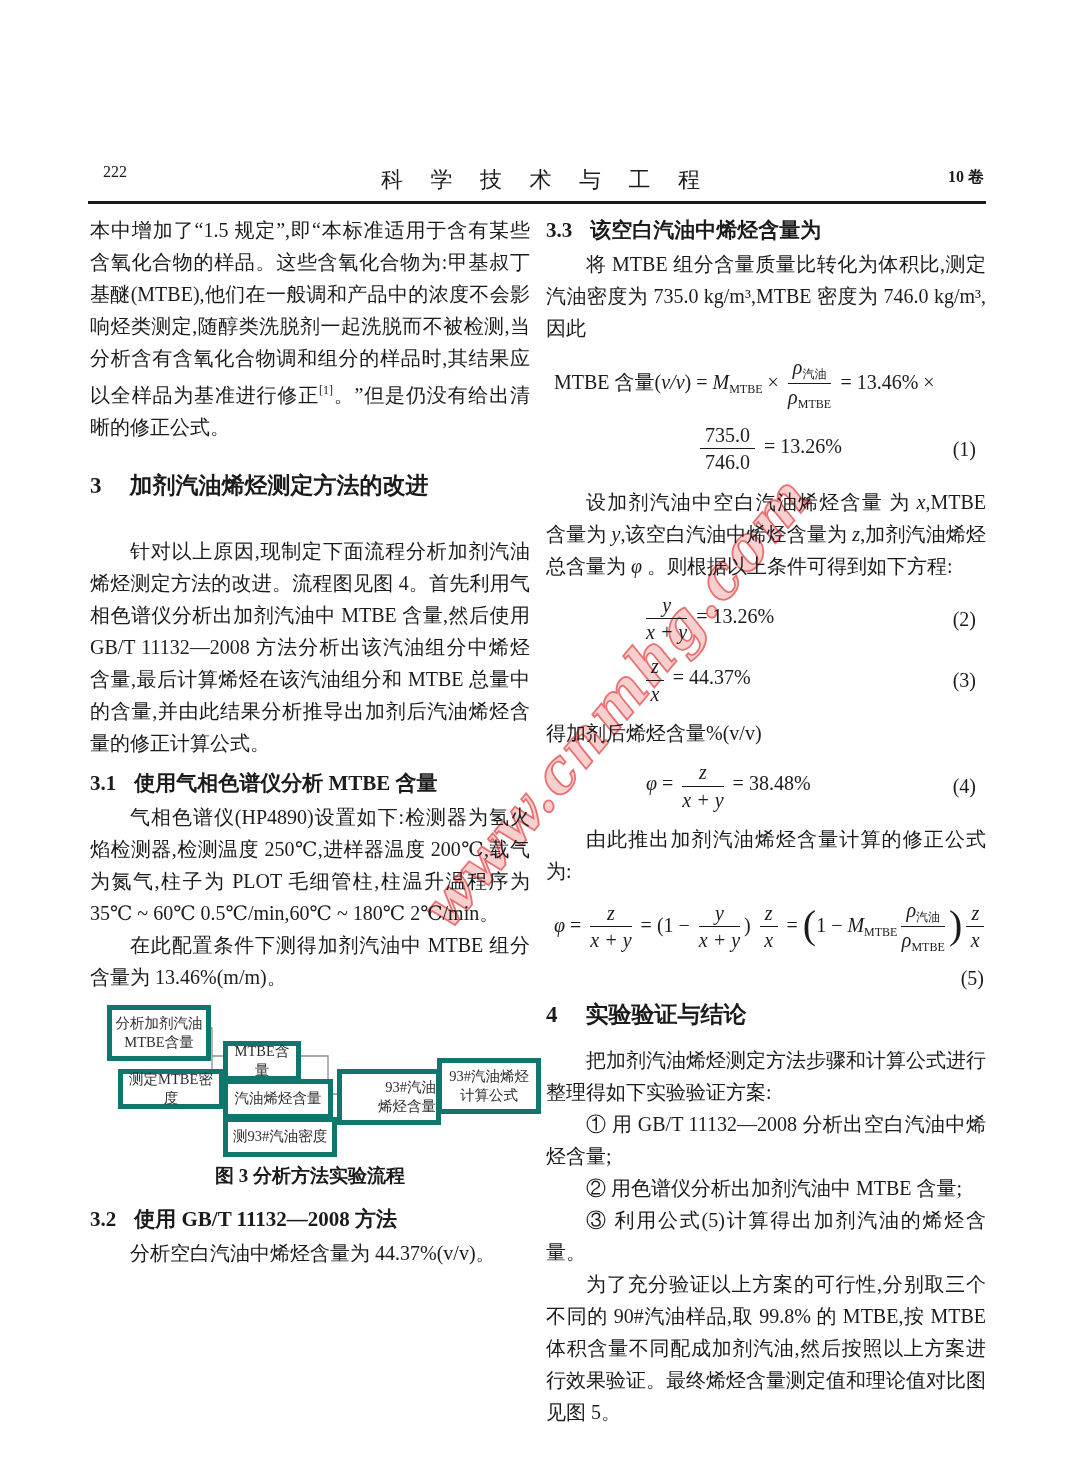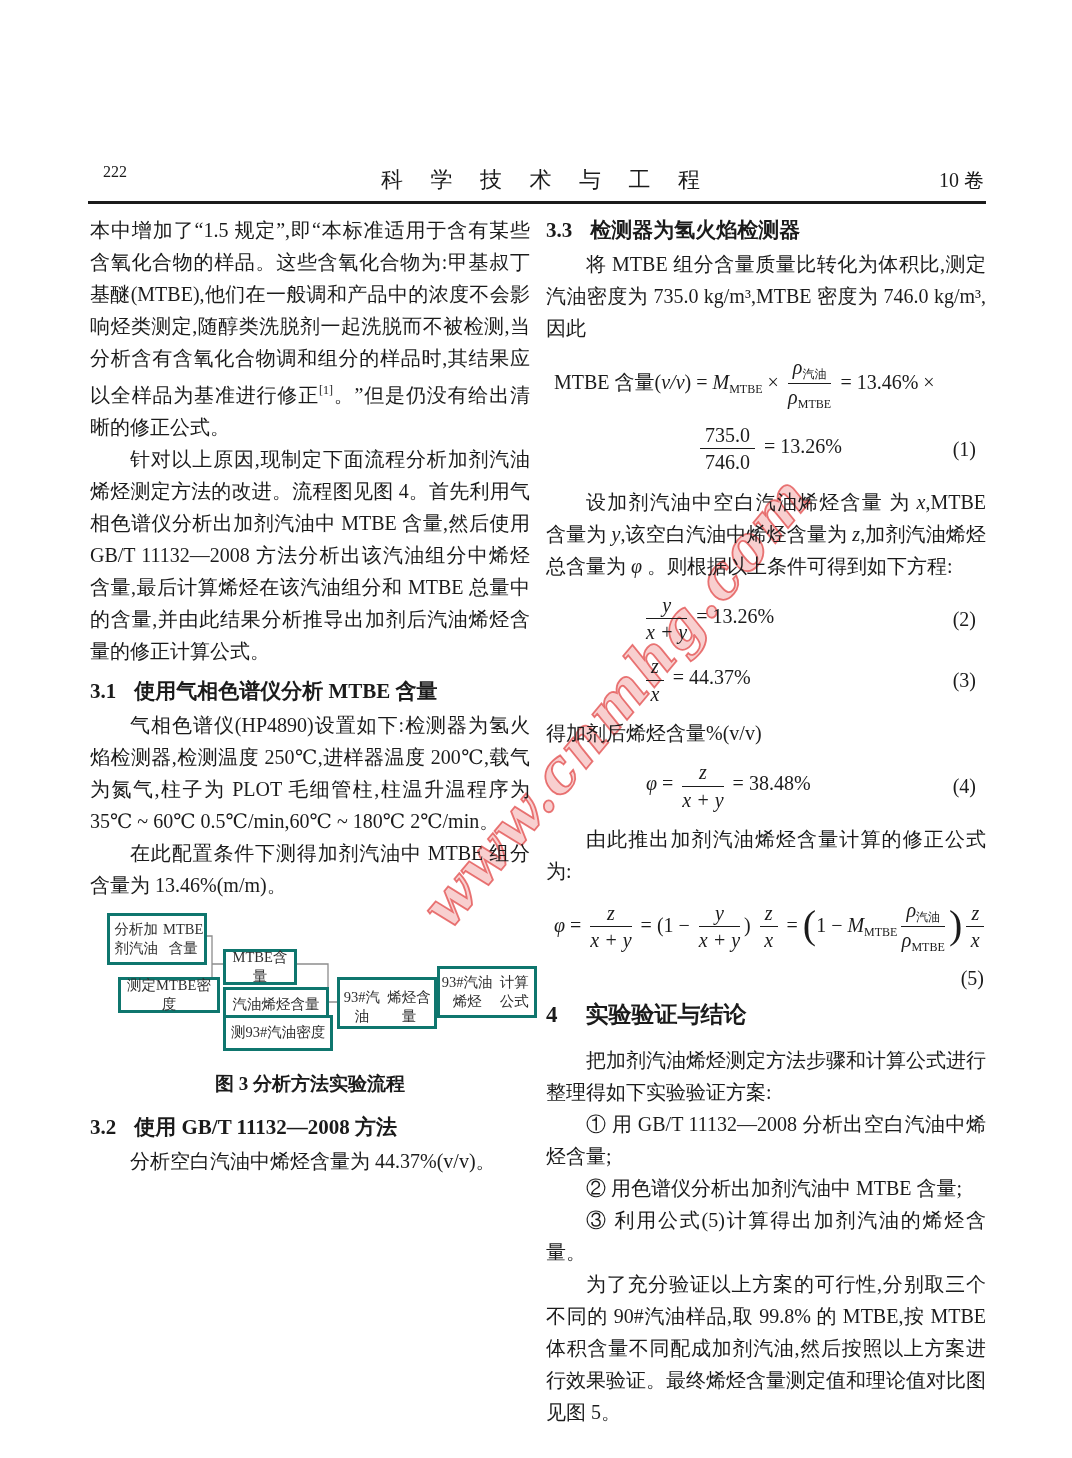--- a/index.html
+++ b/index.html
@@ -4,21 +4,21 @@
 <style>
   html,body { margin:0; padding:0; }
   body {
     width:1072px; height:1458px; background:#ffffff; position:relative;
     font-family:"Liberation Serif","DejaVu Serif",serif; color:#1b1b1b;
     overflow:hidden;
   }
   .hdr-pgnum { position:absolute; left:103px; top:163px; font-size:16px; }
   .hdr-journal { position:absolute; left:0; right:0; top:165px; text-align:center;
     font-size:22px; letter-spacing:11px;margin-left:20px; }
-  .hdr-vol { position:absolute; right:88px; top:167px; font-size:20px; }
+  .hdr-vol { position:absolute; right:88px; top:167px; font-size:16px;font-weight:bold; }
   .hdr-rule { position:absolute; left:88px; width:898px; top:201px; height:3px; background:#1b1b1b; }
 
   .col { position:absolute; top:214px; width:440px; }
   .col-left { left:90px; }
   .col-right { left:546px; }
 
   p, .para { margin:0; font-size:20px; line-height:32px; text-align:justify; }
   .indent { text-indent:2em; }
   sup { font-size:12px; }
   i, .it { font-style:italic; }
@@ -35,22 +35,22 @@
   .frac { display:inline-block; vertical-align:middle; text-align:center; line-height:1.12; margin:0 4px; }
   .frac .fnum { display:block; border-bottom:1.6px solid #1b1b1b; padding:0 5px 2px; }
   .frac .fden { display:block; padding-top:2px; }
   .bigp { font-size:40px; font-weight:300; vertical-align:middle; line-height:0; position:relative; top:-2px; }
   .eq-indent1 { margin-left:150px; margin-top:4px; }
   .eq-indent2 { margin-left:96px; }
   .eq-indent3 { margin-left:100px; }
   .eq5-label-row { text-align:right; font-size:20px; margin:6px 2px 10px 0; }
 
   .fig4 { position:relative; width:440px; height:152px; margin:10px 0 6px; }
-  .fbox { position:absolute; border:3px solid #0f766e; color:#2e2e2e;
-    display:flex; flex-direction:row; align-items:center; justify-content:center;
+  .fbox { position:absolute; border:5px solid #0f766e; color:#2e2e2e;
+    display:flex; flex-direction:column; align-items:center; justify-content:center;
     font-size:14.5px; line-height:1.3; text-align:center; background:#fff; }
   .fig4 svg { position:absolute; left:0; top:0; }
   .fig-caption { text-align:center; font-size:19px; font-weight:600; margin:8px 0 14px; }
 
   .watermark {
     position:absolute; left:350px; top:705px; width:470px; text-align:center;
     transform:rotate(-50deg);
     font-size:58px; font-style:italic; font-weight:bold; letter-spacing:2px;
     font-family:"DejaVu Serif",serif;
     color:rgba(232,96,96,0.30);
@@ -67,20 +67,21 @@
   <div class="hdr-journal">科 学 技 术 与 工 程</div>
   <div class="hdr-vol">10 卷</div>
   <div class="hdr-rule"></div>
 
   <div class="watermark">www.cnmhg.com</div>
 
   <div class="col col-left">
 
     <p><span>本中增加了“1.5 规定”,即“本标准适用于含有某些含氧化合物的样品。这些含氧化合物为:甲基叔丁基醚(MTBE),他们在一般调和产品中的浓度不会影响烃类测定,随醇类洗脱剂一起洗脱而不被检测,当分析含有含氧化合物调和组分的样品时,其结果应以全样品为基准进行修正</span><sup>[1]</sup><span>。”但是仍没有给出清晰的修正公式。</span></p>
 
+    <div class="h-major"><span class="num">3</span><span>加剂汽油烯烃测定方法的改进</span></div>
 
     <p class="indent">针对以上原因,现制定下面流程分析加剂汽油烯烃测定方法的改进。流程图见图 4。首先利用气相色谱仪分析出加剂汽油中 MTBE 含量,然后使用 GB/T 11132—2008 方法分析出该汽油组分中烯烃含量,最后计算烯烃在该汽油组分和 MTBE 总量中的含量,并由此结果分析推导出加剂后汽油烯烃含量的修正计算公式。</p>
 
     <div class="h-minor"><span class="num">3.1</span><span>使用气相色谱仪分析 MTBE 含量</span></div>
 
     <p class="indent">气相色谱仪(HP4890)设置如下:检测器为氢火焰检测器,检测温度 250℃,进样器温度 200℃,载气为氮气,柱子为 PLOT 毛细管柱,柱温升温程序为 35℃ ~ 60℃  0.5℃/min,60℃ ~ 180℃ 2℃/min。</p>
     <p class="indent">在此配置条件下测得加剂汽油中 MTBE 组分含量为 13.46%(m/m)。</p>
 
     <div class="fig4">
       <svg width="440" height="152">
@@ -92,21 +93,21 @@
       </div>
       <div class="fbox" style="left:28px; top:66px; width:96px; height:30px;">
         <span>测定MTBE密度</span>
       </div>
       <div class="fbox" style="left:133px; top:38px; width:68px; height:30px;">
         <span>MTBE含量</span>
       </div>
       <div class="fbox" style="left:133px; top:76px; width:100px; height:30px;">
         <span>汽油烯烃含量</span>
       </div>
-      <div class="fbox" style="left:133px; top:104px; width:104px; height:30px;">
+      <div class="fbox" style="left:133px; top:114px; width:104px; height:30px;">
         <span>测93#汽油密度</span>
       </div>
       <div class="fbox" style="left:247px; top:66px; width:94px; height:46px;align-items:flex-end;">
         <span>93#汽油</span>
         <span>烯烃含量</span>
       </div>
       <div class="fbox" style="left:347px; top:55px; width:94px; height:46px;">
         <span>93#汽油烯烃</span>
         <span>计算公式</span>
       </div>
@@ -114,21 +115,21 @@
 
     <div class="fig-caption">图 3  分析方法实验流程</div>
 
     <div class="h-minor"><span class="num">3.2</span><span>使用 GB/T 11132—2008 方法</span></div>
 
     <p class="indent">分析空白汽油中烯烃含量为 44.37%(v/v)。</p>
   </div>
 
   <div class="col col-right">
 
-    <div class="h-minor h-top"><span class="num">3.3</span><span>检测器为氢火焰检测器</span></div>
+    <div class="h-minor h-top"><span class="num">3.3</span><span>该空白汽油中烯烃含量为</span></div>
 
     <p class="indent">将 MTBE 组分含量质量比转化为体积比,测定汽油密度为 735.0 kg/m³,MTBE 密度为 746.0 kg/m³,因此</p>
 
     <div class="eq">
       <span>MTBE 含量(</span><i>v/v</i><span>) = </span><i>M</i><sub class="sm">MTBE</sub><span> × </span><span class="frac"><span class="fnum"><i>ρ</i><sub class="sm">汽油</sub></span><span class="fden"><i>ρ</i><sub class="sm">MTBE</sub></span></span><span> = 13.46% ×</span>
     </div>
     <div class="eq eq-indent1">
       <span class="frac"><span class="fnum">735.0</span><span class="fden">746.0</span></span><span> = 13.26%</span>
       <span class="label">(1)</span>
     </div>

